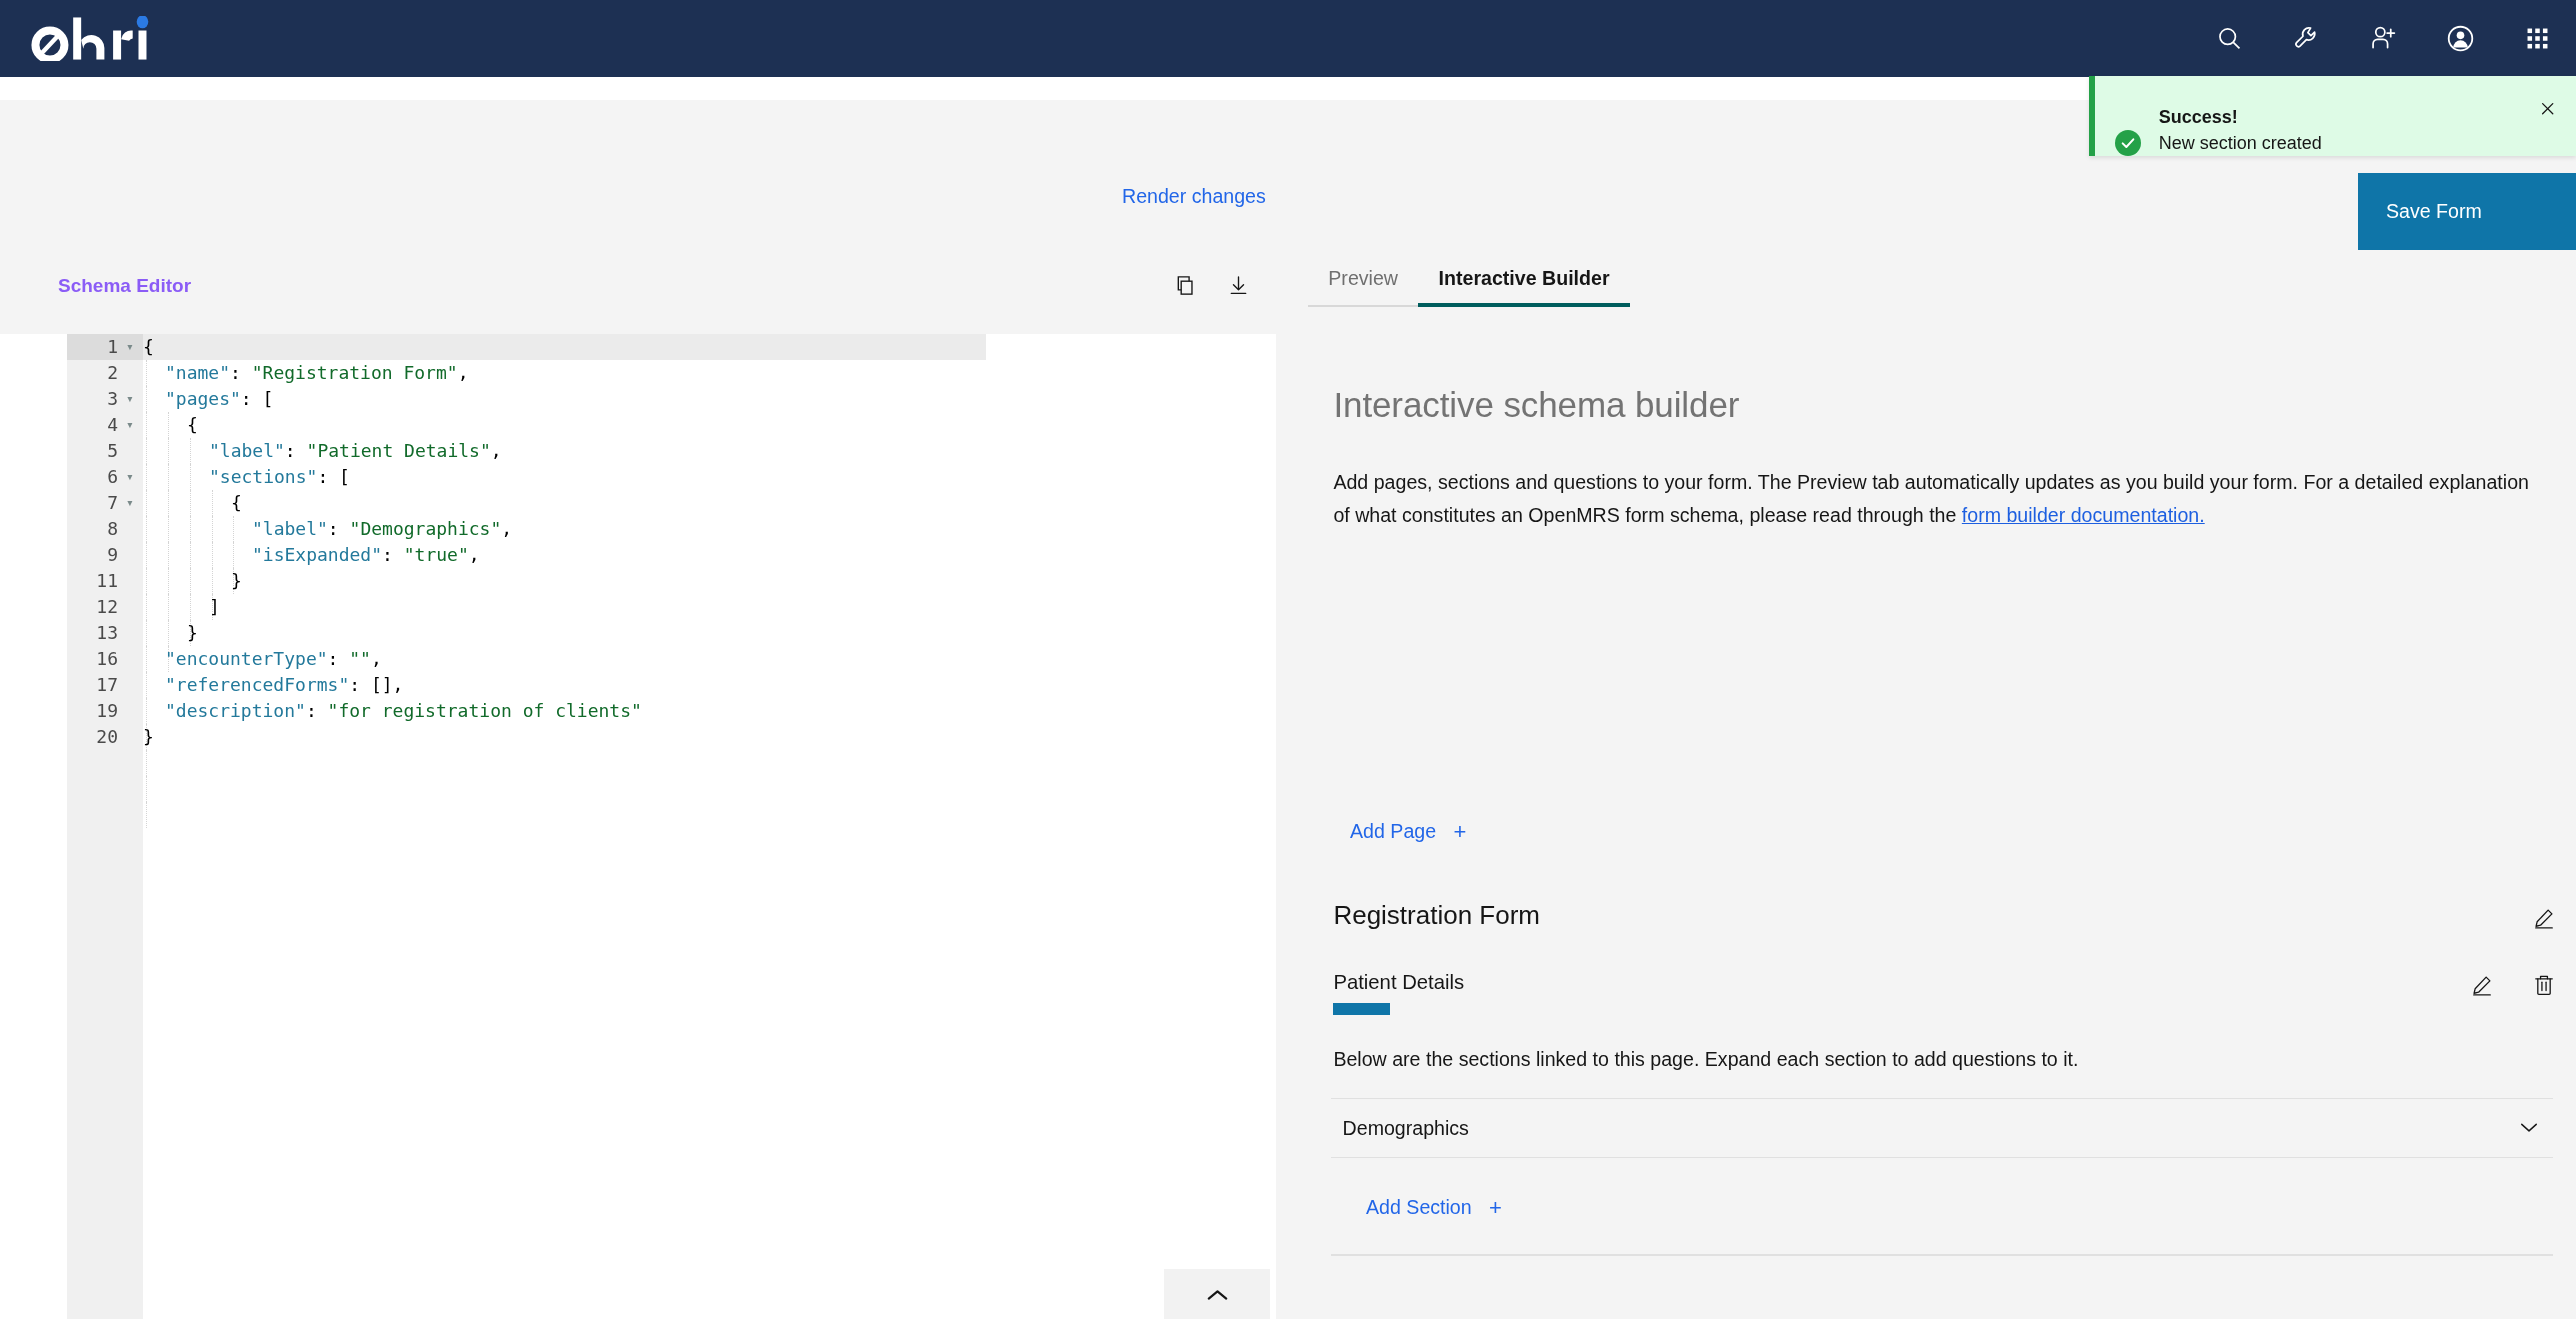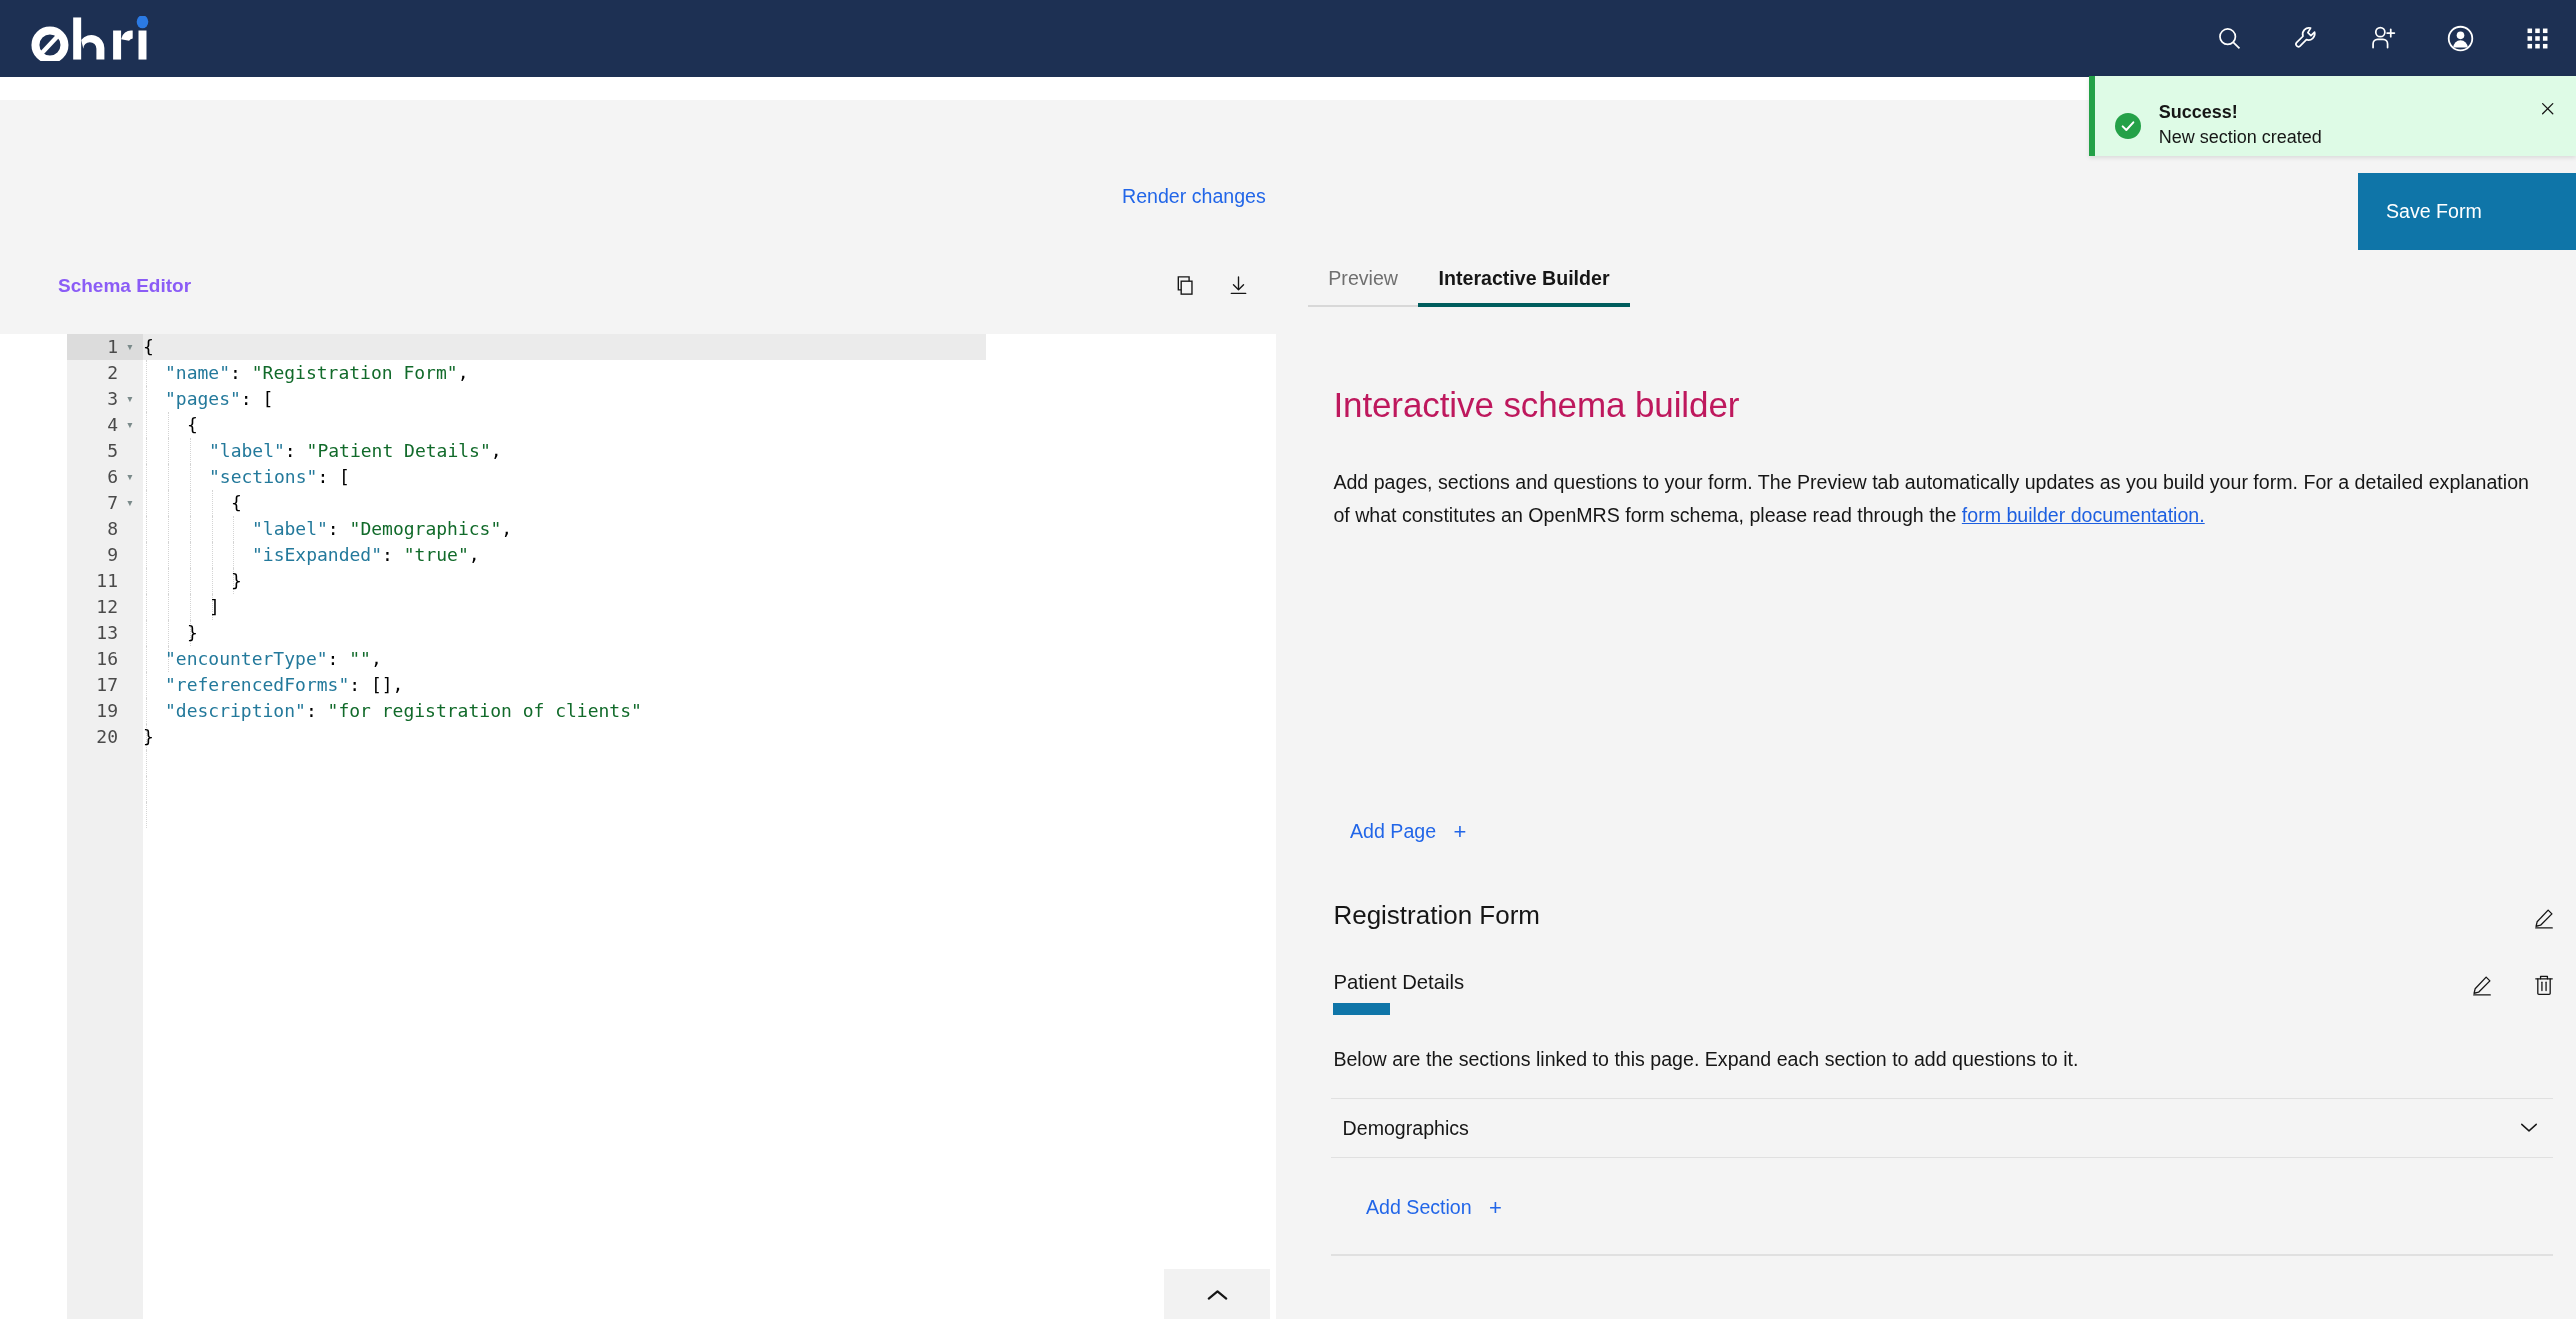--- a/index.html
+++ b/index.html
@@ -39,21 +39,21 @@
     width: 2576px; height: 23px;
     background: #ffffff;
   }
 
   
   .toast {
     position: absolute; top: 76px; right: 0;
     width: 487px; height: 80px;
     background: #defbe6;
     border-left: 6.5px solid #24a148;
-    display: flex; align-items: center;
+    display: flex; align-items: flex-end;
     padding: 19px 16px 0 0;
     box-shadow: 0 1.5px 4.4px rgba(0,0,0,0.10);
     z-index: 40;
   }
   .toast-check {
     width: 26px; height: 26px; border-radius: 50%;
     background: #24a148; margin-left: 20.3px; margin-top: 1.5px;
     flex: 0 0 auto;
     display: flex; align-items: center; justify-content: center;
   }
@@ -183,21 +183,21 @@
   }
   .tab.active .underline { height: 4.4px; background: #005d5d; }
 
   .right-pane {
     position: absolute; top: 327px; left: 1308px;
     width: 1268px; height: 993px;
     background: #f4f4f4;
   }
   .rp-title {
     position: absolute; top: 58px; left: 25.4px;
-    font-size: 35px; color: #be185d; font-weight: normal;
+    font-size: 35px; color: #737373; font-weight: normal;
     letter-spacing: -0.1px;
   }
   .rp-desc {
     position: absolute; top: 139px; left: 25.4px;
     width: 1215px;
     font-size: 19.6px; color: #161616; line-height: 33px;
   }
   .rp-desc a { color: #1d5fe0; text-decoration: underline; }
 
   .add-page-btn {

